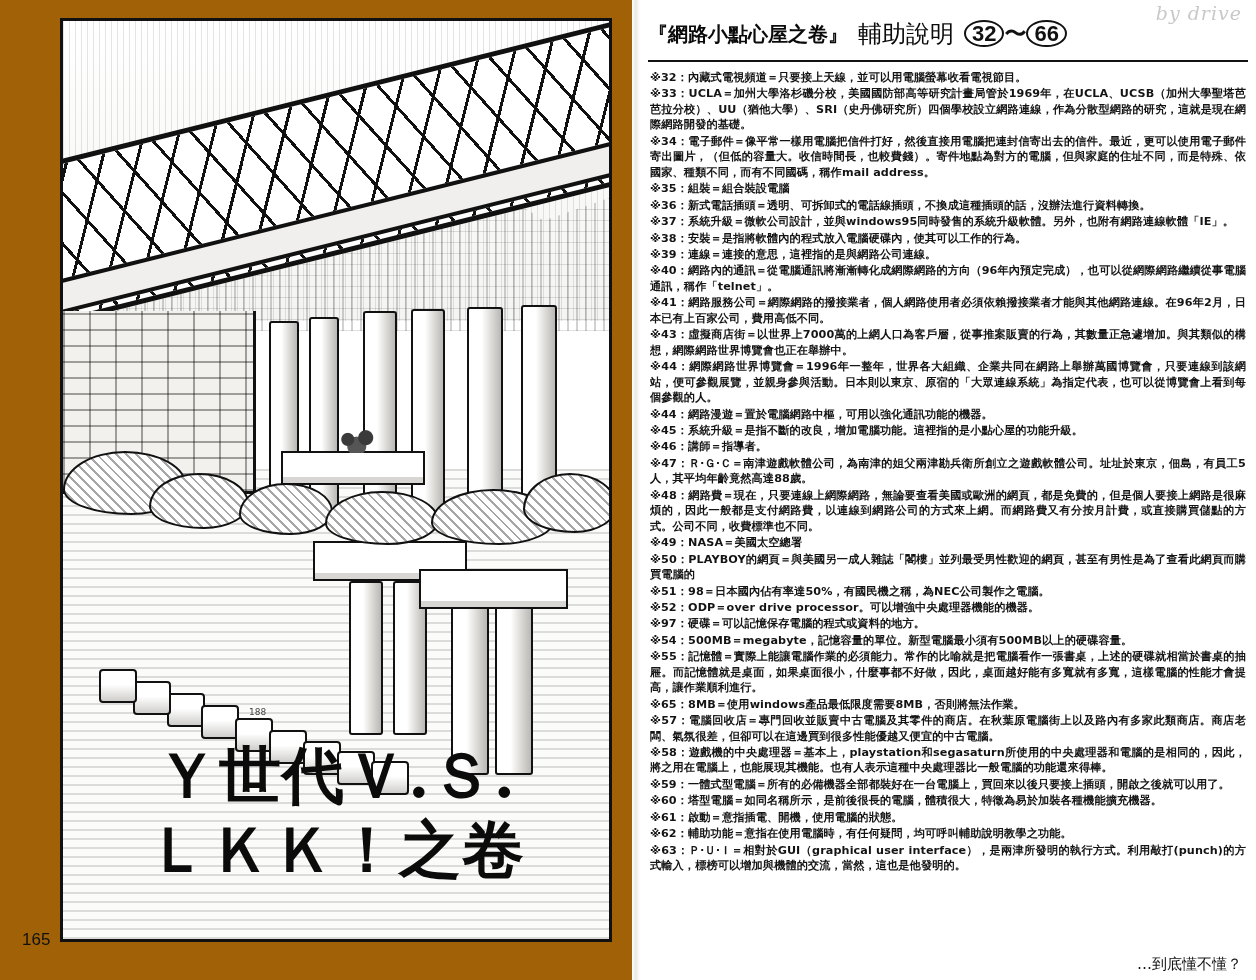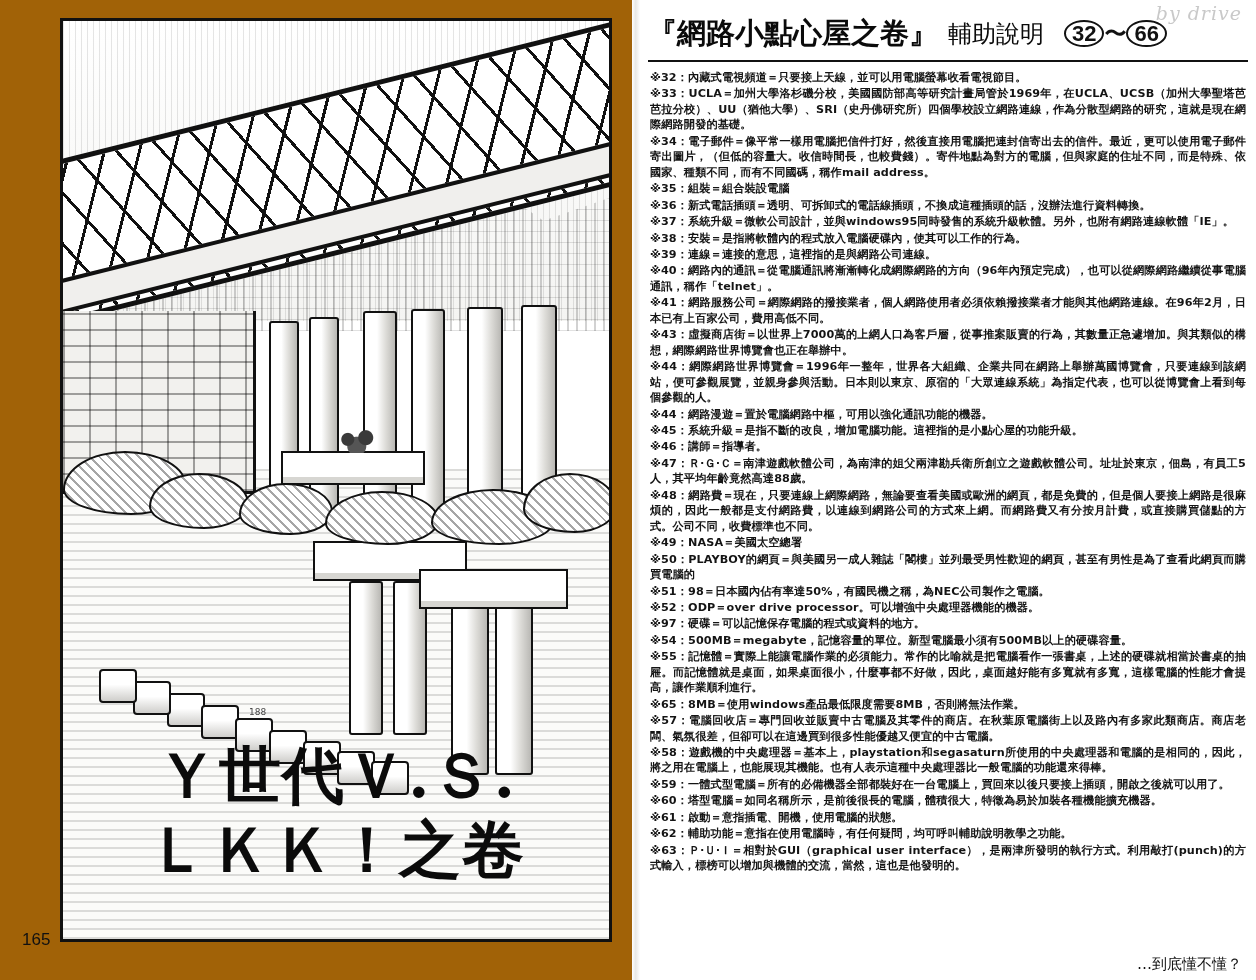--- a/index.html
+++ b/index.html
@@ -163,40 +163,39 @@
     position: absolute;
     left: 8px; top: 8px; right: 6px;
     height: 52px;
     display: flex;
     align-items: center;
     gap: 10px;
   }
   .header-title {
     font-family: "DejaVu Serif", serif;
     font-weight: bold;
-    font-size: 29px;
+    font-size: 20px;
     color: #0a0a0a;
     white-space: nowrap;
     letter-spacing: 0px;
     text-align: right;
   }
   .header-sub {
     font-family: "DejaVu Serif", serif;
     font-weight: normal;
     font-size: 24px;
     color: #0a0a0a;
     white-space: nowrap;
   }
   .header-range {
     font-family: "Liberation Sans", sans-serif;
     font-weight: bold;
     font-size: 22px;
     color: #111;
     white-space: nowrap;
-    margin-left: 10px;
   }
   .header-range .circled {
     display: inline-block;
     border: 2px solid #111;
     border-radius: 50%;
     padding: 0 6px;
     line-height: 1.05;
   }
   .watermark {
     position: absolute;

